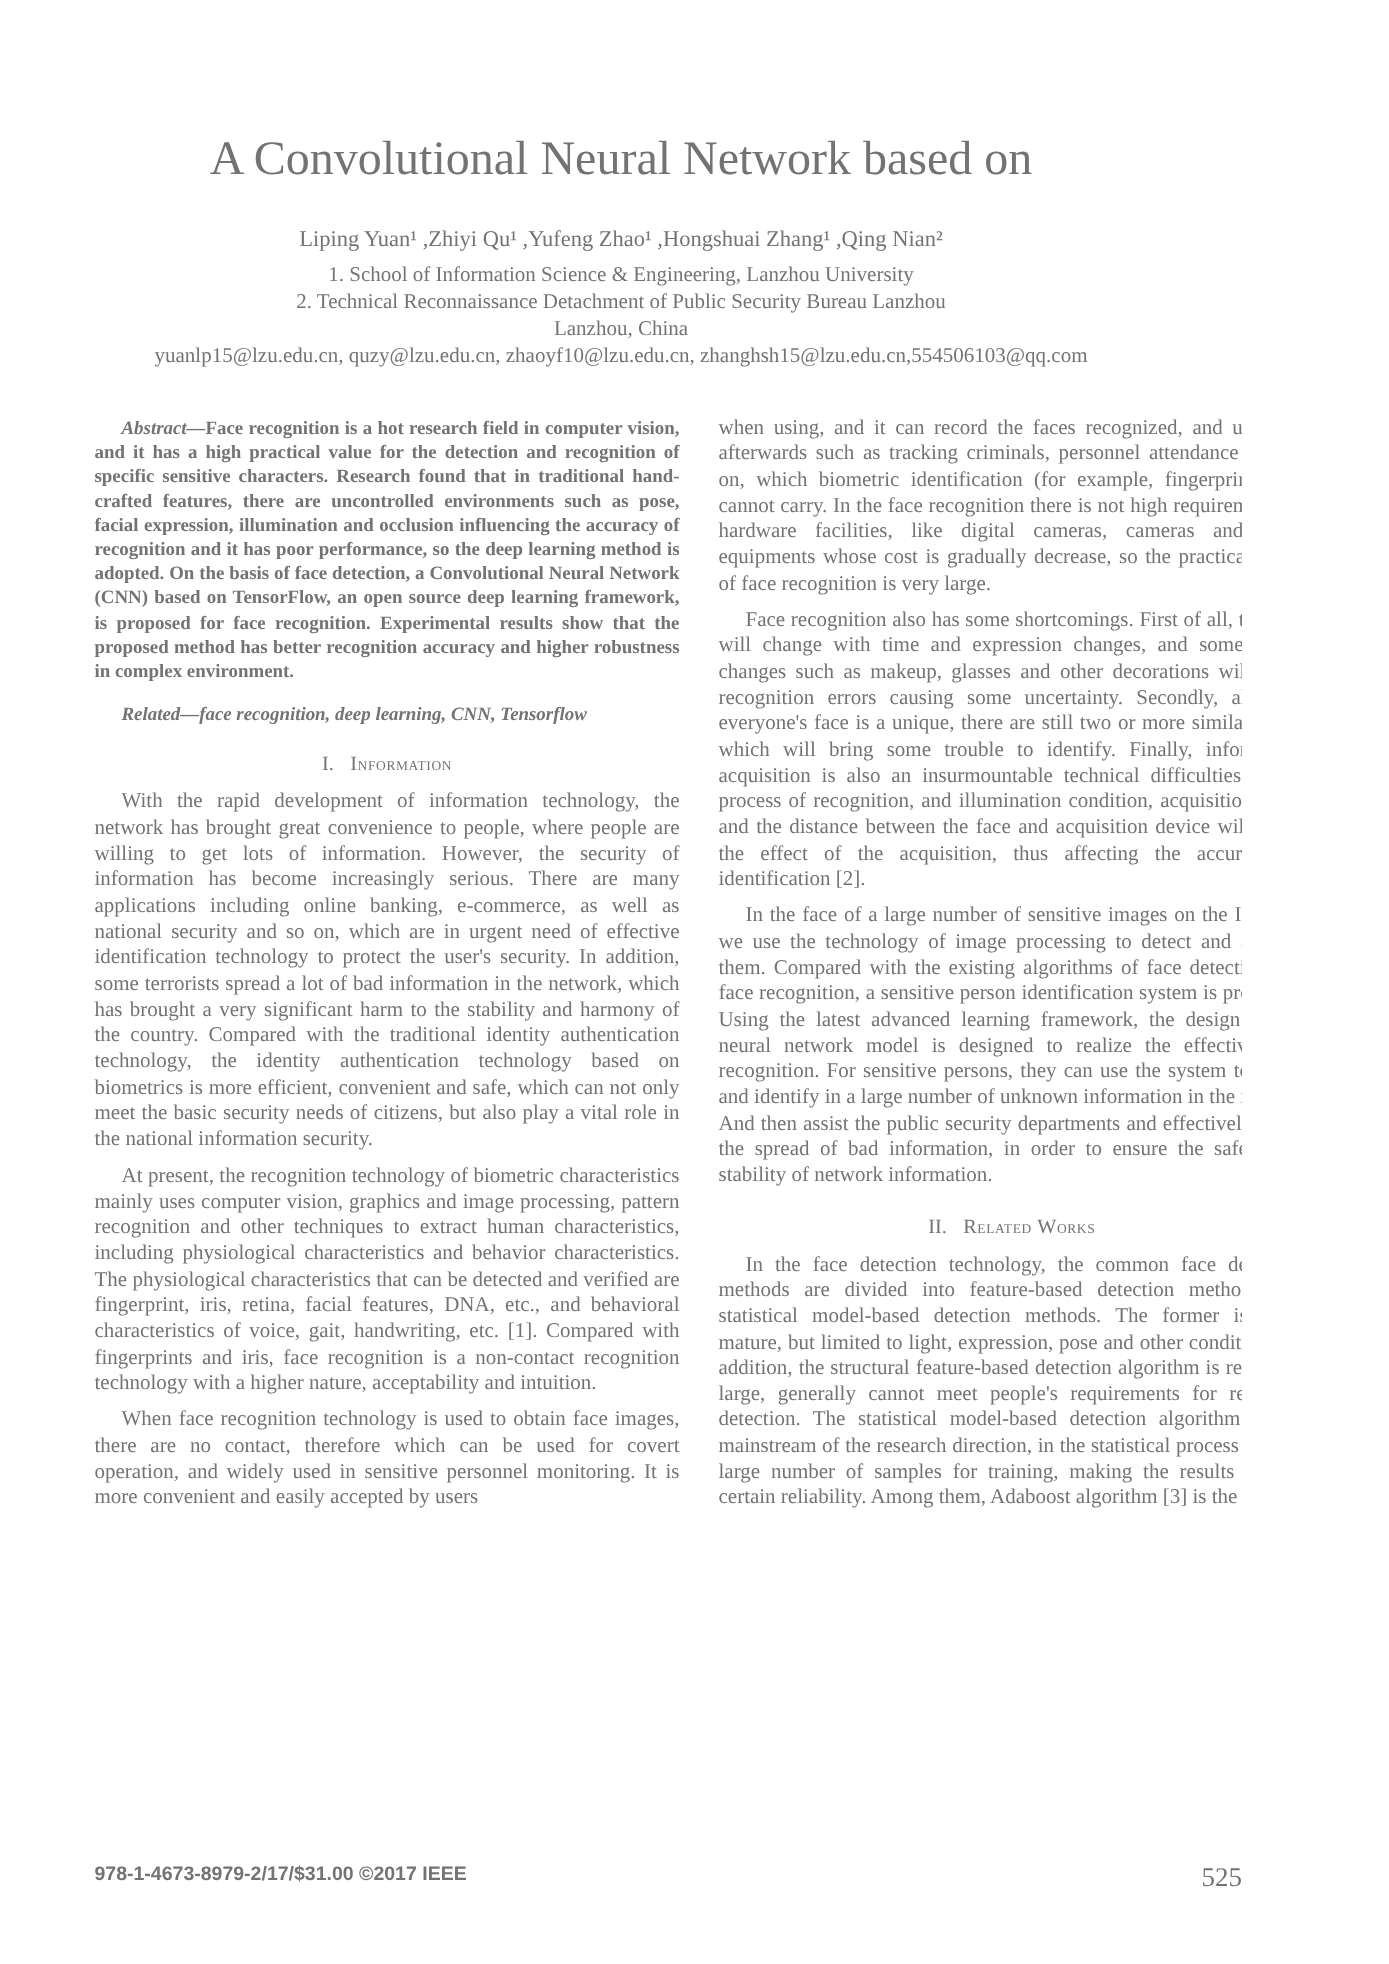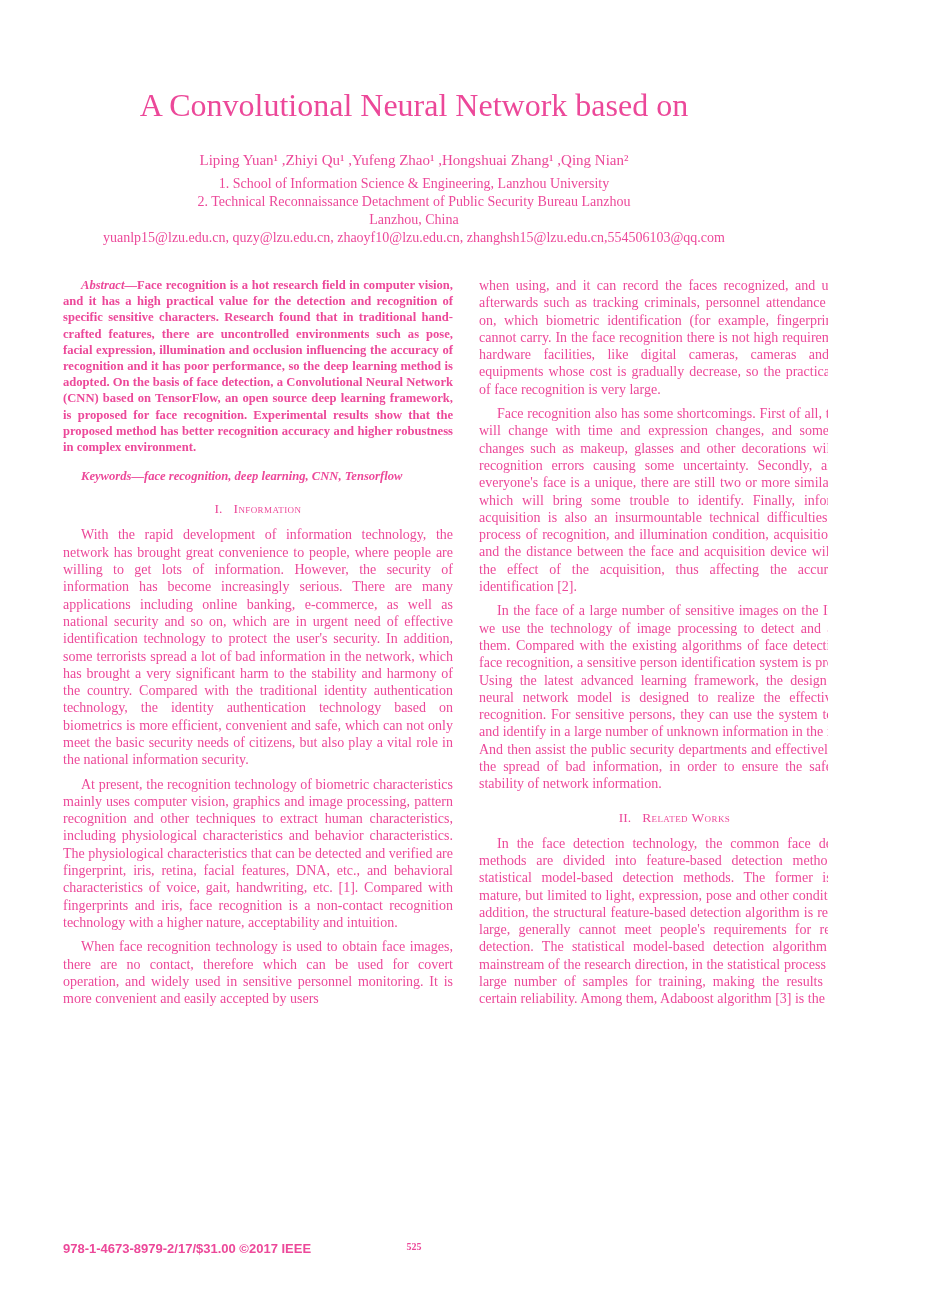--- a/index.html
+++ b/index.html
@@ -1,21 +1,21 @@
 <!DOCTYPE html>
 <html><head>
 <meta charset="utf-8">
 <style>
   html, body { margin: 0; padding: 0; background: #ffffff; }
   .page {
     position: relative;
     width: 828px;
     height: 1309px;
     background: #ffffff;
-    color: #ec4899;
+    color: #737373;
     font-family: "Liberation Serif", "DejaVu Serif", serif;
     overflow: hidden;
     box-sizing: border-box;
   }
   .titleblock { padding-top: 84px; text-align: center; }
   .paper-title {
     font-size: 32px;
     line-height: 43px;
     font-weight: normal;
     margin: 0 0 22px 0;
@@ -73,23 +73,22 @@
     top: 0;
     font-family: "Liberation Sans", "DejaVu Sans", sans-serif;
     font-weight: bold;
     font-size: 13px;
   }
   .page-num {
     position: absolute;
     left: 0;
     right: 0;
     top: 0;
-    text-align: center;
-    font-size: 10px;
-    font-weight: bold;
+    text-align: right;
+    font-size: 18px;
   }
 </style>
 </head>
 <body>
 
 <div class="page">
 
   <header class="titleblock">
     <h1 class="paper-title">
       <span>A Convolutional Neural Network based on</span><br>
@@ -98,21 +97,21 @@
     <div class="affil">1. School of Information Science &amp; Engineering, Lanzhou University</div>
     <div class="affil">2. Technical Reconnaissance Detachment of Public Security Bureau Lanzhou</div>
     <div class="affil">Lanzhou, China</div>
     <div class="emails">yuanlp15@lzu.edu.cn, quzy@lzu.edu.cn, zhaoyf10@lzu.edu.cn, zhanghsh15@lzu.edu.cn,554506103@qq.com</div>
   </header>
 
   <main class="columns">
 
     <section class="col-left">
       <p class="abstract"><span class="abstract-label">Abstract—</span><span>Face recognition is a hot research field in computer vision, and it has a high practical value for the detection and recognition of specific sensitive characters. Research found that in traditional hand-crafted features, there are uncontrolled environments such as pose, facial expression, illumination and occlusion influencing the accuracy of recognition and it has poor performance, so the deep learning method is adopted. On the basis of face detection, a Convolutional Neural Network (CNN) based on TensorFlow, an open source deep learning framework, is proposed for face recognition. Experimental results show that the proposed method has better recognition accuracy and higher robustness in complex environment.</span></p>
-      <p class="keywords">Keywords—face recognition, deep learning, CNN, Tensorflow</p>
+      <p class="keywords">Related—face recognition, deep learning, CNN, Tensorflow</p>
 
       <h2 class="sec-heading"><span class="sec-num">I.</span><span class="sec-title">Information</span></h2>
 
       <p class="body-par">With the rapid development of information technology, the network has brought great convenience to people, where people are willing to get lots of information. However, the security of information has become increasingly serious. There are many applications including online banking, e-commerce, as well as national security and so on, which are in urgent need of effective identification technology to protect the user's security. In addition, some terrorists spread a lot of bad information in the network, which has brought a very significant harm to the stability and harmony of the country. Compared with the traditional identity authentication technology, the identity authentication technology based on biometrics is more efficient, convenient and safe, which can not only meet the basic security needs of citizens, but also play a vital role in the national information security.</p>
       <p class="body-par">At present, the recognition technology of biometric characteristics mainly uses computer vision, graphics and image processing, pattern recognition and other techniques to extract human characteristics, including physiological characteristics and behavior characteristics. The physiological characteristics that can be detected and verified are fingerprint, iris, retina, facial features, DNA, etc., and behavioral characteristics of voice, gait, handwriting, etc. [1]. Compared with fingerprints and iris, face recognition is a non-contact recognition technology with a higher nature, acceptability and intuition.</p>
       <p class="body-par">When face recognition technology is used to obtain face images, there are no contact, therefore which can be used for covert operation, and widely used in sensitive personnel monitoring. It is more convenient and easily accepted by users</p>
     </section>
 
     <section class="col-right">
       <p class="body-par no-indent">when using, and it can record the faces recognized, and used for afterwards such as tracking criminals, personnel attendance and so on, which biometric identification (for example, fingerprint, iris) cannot carry. In the face recognition there is not high requirement for hardware facilities, like digital cameras, cameras and other equipments whose cost is gradually decrease, so the practical space of face recognition is very large.</p>

